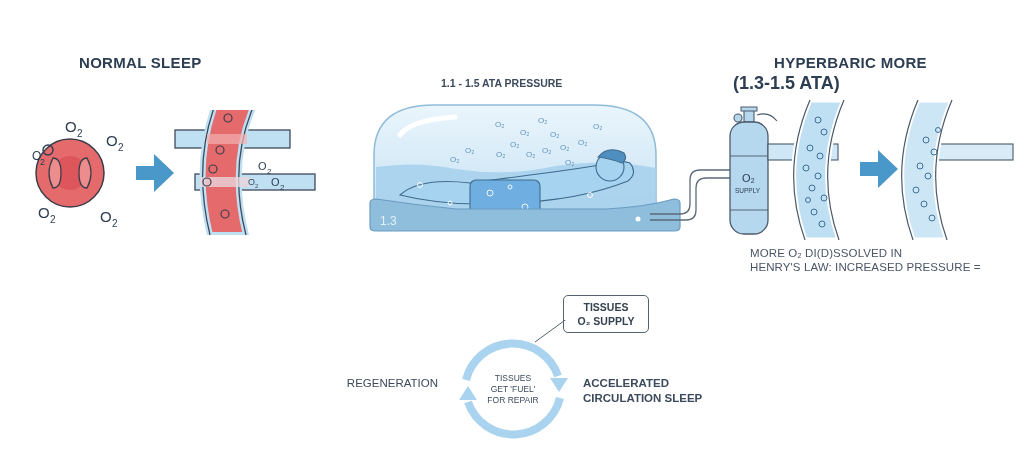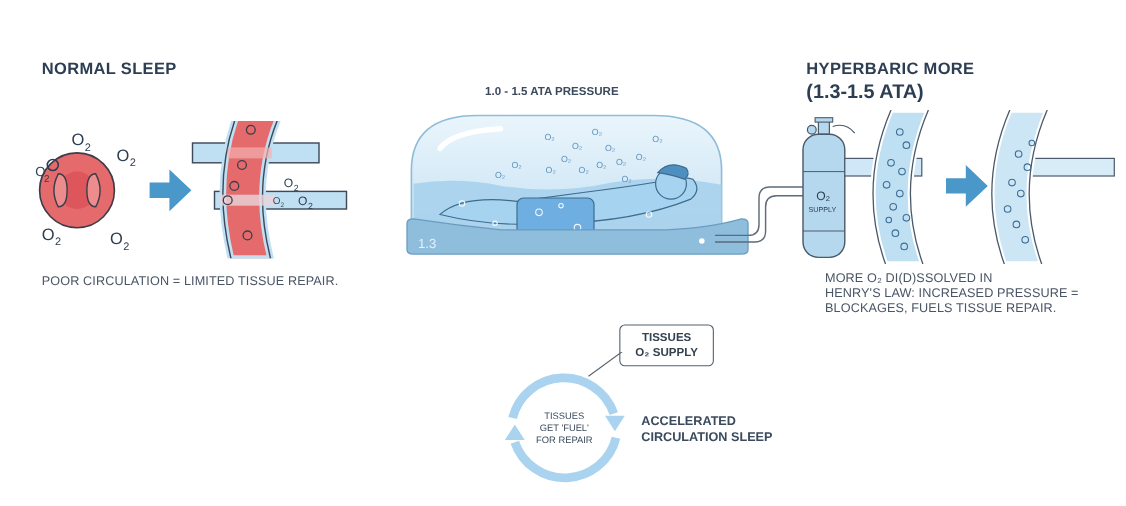--- a/index.html
+++ b/index.html
@@ -1,19 +1,19 @@
 <!DOCTYPE html>
 <html><head>
 <meta charset="utf-8">
 <style>
   * { box-sizing: border-box; margin: 0; padding: 0; }
   html, body { width: 1024px; height: 460px; background: #ffffff; overflow: hidden; }
   body { position: relative; font-family: "Liberation Sans", sans-serif; color: #3b4a5c; }
   .abs { position: absolute; }
-  .heading { font-weight: bold; font-size: 15px; color: #2d3e52; letter-spacing: 0.3px; }
+  .heading { font-weight: bold; font-size: 15px; color: #2d3e52; letter-spacing: 0.3px; margin-left: 41px; }
   .sub-heading { font-weight: bold; font-size: 18px; color: #2d3e52; }
   .caption { font-size: 11.5px; color: #4a5566; line-height: 14px; letter-spacing: 0.1px; text-transform: uppercase; }
   .label-small { font-size: 10.5px; font-weight: bold; color: #3b4a5c; }
   .cycle-label { font-size: 11.5px; color: #3b4a5c; line-height: 15px; }
   .cycle-label.bold { font-weight: bold; }
   .callout-box {
     border: 1.5px solid #55626f; border-radius: 5px; background: #fff;
     text-align: center; font-size: 10.5px; font-weight: bold; color: #34414f; line-height: 14px; padding: 4px 8px;
   }
   .center-text { font-size: 8.5px; color: #3b4a5c; text-align: center; line-height: 11px; }
@@ -65,24 +65,23 @@
     <text x="228" y="75" font-size="9" fill="#3d4a5a">O</text>
       <text x="235" y="78" font-size="6" fill="#3d4a5a">2</text>
     <text x="238" y="60" font-size="11" fill="#2d3e52">O</text>
       <text x="247" y="64" font-size="8" fill="#2d3e52">2</text>
     <text x="251" y="76" font-size="11" fill="#2d3e52">O</text>
       <text x="260" y="80" font-size="8" fill="#2d3e52">2</text>
   </g>
 </svg>
 
 <div class="abs caption" style="left:38px; top:249px;">
-  <div>POOR CIRCULATION = LIMITED TISSUE REPAIR.</div>
-</div>
-
-<div class="abs label-small" style="left:441px; top:77px;">1.0 - 1.5 ATA PRESSURE</div>
+</div>
+
+<div class="abs label-small" style="left:441px; top:77px;">1.1 - 1.5 ATA PRESSURE</div>
 
 <svg class="abs" style="left:360px; top:95px;" width="330" height="140" viewBox="0 0 330 140">
   <defs>
     <linearGradient id="dome" x1="0" y1="0" x2="0" y2="1">
       <stop offset="0" stop-color="#eaf5fc"></stop>
       <stop offset="1" stop-color="#c6e2f3"></stop>
     </linearGradient>
   </defs>
   <path d="M14 120 V60 q0 -50 60 -50 h160 q62 0 62 50 V120z" fill="url(#dome)" stroke="#8fbcd9" stroke-width="1.5"></path>
   <path d="M40 40 q10 -15 55 -18" stroke="#ffffff" stroke-width="5" fill="none" stroke-linecap="round"></path>
@@ -180,21 +179,20 @@
         <circle cx="196" cy="104" r="3"></circle>
       <circle cx="204" cy="118" r="3"></circle>
         <circle cx="210" cy="30" r="2.5"></circle>
     </g>
   </g>
 </svg>
 
 <div class="abs caption" style="left:750px; top:246px;">
   <div>MORE O₂ DI(D)SSOLVED IN</div>
   <div>HENRY'S LAW: INCREASED PRESSURE =</div>
-  <div>BLOCKAGES, FUELS TISSUE REPAIR.</div>
 </div>
 
 <div class="abs callout-box" style="left:563px; top:295px; width:86px;">
   <div>TISSUES</div>
   <div>O₂ SUPPLY</div>
 </div>
 
 <svg class="abs" style="left:450px; top:320px;" width="130" height="130" viewBox="0 0 130 130">
   <line x1="85" y1="22" x2="118" y2="-2" stroke="#55626f" stroke-width="1"></line>
   <g fill="none" stroke="#a9d3ee" stroke-width="8">
@@ -205,18 +203,19 @@
   <path d="M9 80 h18 l-9 -14z" fill="#a9d3ee"></path>
 </svg>
 
 <div class="abs center-text" style="left:478px; top:373px; width:70px;">
   <div>TISSUES</div>
   <div>GET 'FUEL'</div>
   <div>FOR REPAIR</div>
 </div>
 
 <div class="abs cycle-label" style="left:300px; top:376px; width:138px; text-align:right;">
+  <div class="bold">REGENERATION</div>
 </div>
 
 <div class="abs cycle-label bold" style="left:583px; top:376px;">
   <div>ACCELERATED</div>
   <div>CIRCULATION SLEEP</div>
 </div>
 
 </body></html>

